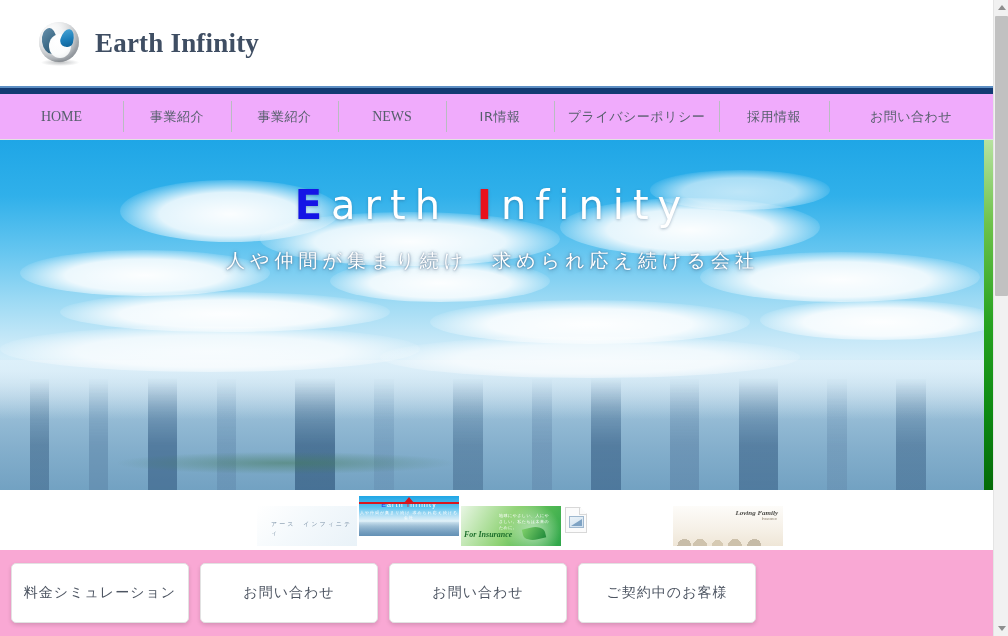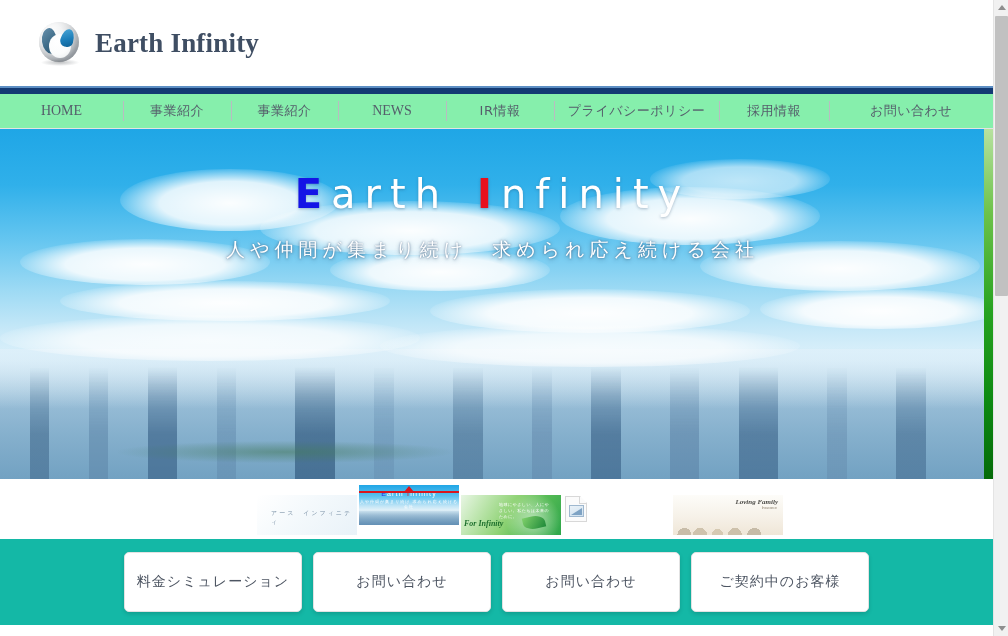--- a/index.html
+++ b/index.html
@@ -102,22 +102,22 @@
   
   .nav-topline {
     height: 2px;
     background: #5d8fc4;
   }
   .nav-band {
     height: 6px;
     background: #123a73;
   }
   .nav {
-    height: 35px;
-    background: #86efac;
+    height: 46px;
+    background: #f0abfc;
     display: flex;
     align-items: stretch;
     border-bottom: 1px solid #e3e3e3;
   }
   .nav-item {
     display: flex;
     align-items: center;
     justify-content: center;
     font-family: "Liberation Serif", "DejaVu Serif", serif;
     font-size: 14px;
@@ -433,24 +433,23 @@
     left: 1px; bottom: 1px;
     width: 0; height: 0;
     border-left: 11px solid transparent;
     border-bottom: 7px solid #7fa3c4;
   }
 
   
   .btn-row {
     position: relative;
     height: 86px;
-    background: #14b8a6;
+    background: #f9a8d4;
     display: flex;
     align-items: center;
-    justify-content: center;
     gap: 11px;
     padding: 0 11px;
   }
   .btn {
     width: 178px;
     height: 60px;
     background: #ffffff;
     border: 1px solid #e2e2e2;
     border-radius: 5px;
     box-shadow: 0 2px 4px rgba(0,0,0,.14);
@@ -581,21 +580,21 @@
           <div class="thumb-marker">
             <div class="bar"></div>
             <div class="tri"></div>
           </div>
         </div>
 
         <div class="thumb">
           <div class="tb-green">
             <div class="leaf"></div>
             <div class="g-txt">地球にやさしい、人にやさしい。私たちは未来のために。</div>
-            <div class="for-tom">For Infinity</div>
+            <div class="for-tom">For Insurance</div>
           </div>
         </div>
 
         <div class="broken-img">
           <div class="pic"></div>
         </div>
 
         <div class="thumb" style="width:110px; margin-left:86px;">
           <div class="tb-family">
             <div class="people"></div>

